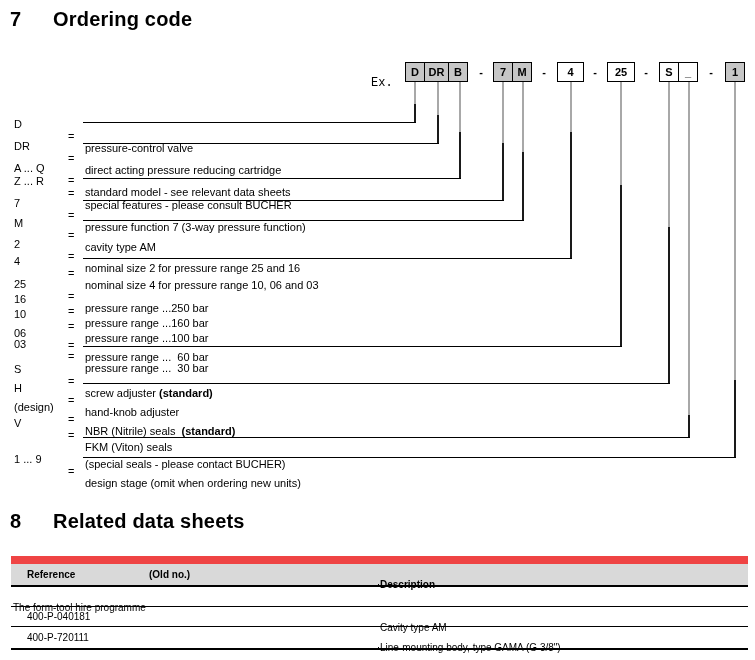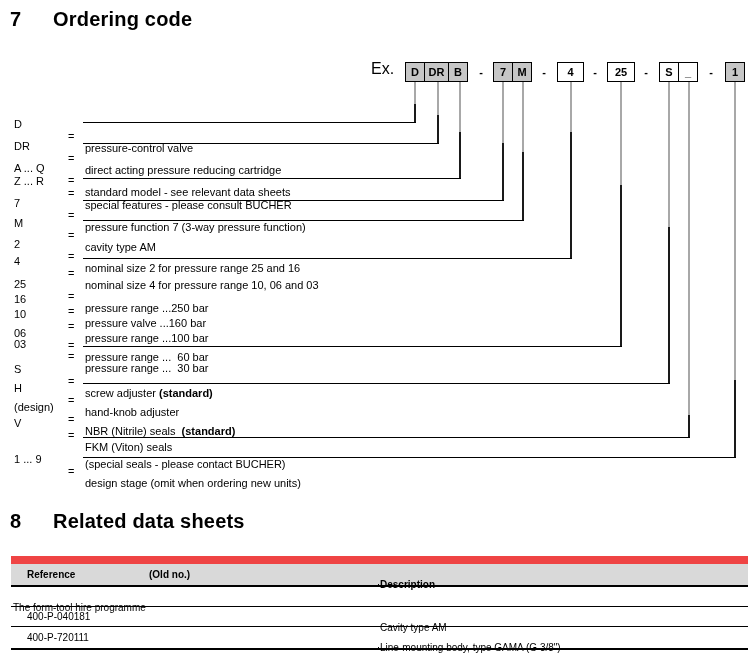--- a/index.html
+++ b/index.html
@@ -1,19 +1,19 @@
 <!DOCTYPE html>
 <html><head>
 <meta charset="utf-8">
 <style>
   html,body{margin:0;padding:0;background:#fff;}
   .page{position:relative;width:755px;height:660px;background:#ffffff;
         font-family:"Liberation Sans","DejaVu Sans",sans-serif;color:#000;overflow:hidden;}
   .sec-num,.sec-title{position:absolute;font-size:20px;font-weight:bold;letter-spacing:0.2px;}
-  .ex-label{position:absolute;left:371px;top:60px;font-size:16px;}
+  .ex-label{position:absolute;left:371px;top:76px;font-size:12px;font-family:Liberation Mono, monospace;}
   .code-box{position:absolute;top:62px;height:18px;border:1px solid #000;
             font-size:11px;font-weight:bold;text-align:center;line-height:18px;background:#fff;}
   .code-box.filled{background:#c6c6c6;}
   .code-dash{position:absolute;top:62px;height:20px;width:10px;text-align:center;
              line-height:20px;font-size:11px;font-weight:bold;}
   .lead{position:absolute;width:1.5px;}
   .lead.gray{background:#a8a8a8;}
   .lead.black{background:#1a1a1a;}
   .uline{position:absolute;height:1.4px;background:#000;}
   .oc-row{position:absolute;left:0;height:14px;font-size:11px;white-space:pre;}
@@ -129,21 +129,21 @@
     <span class="oc-text">nominal size 4 for pressure range 10, 06 and 03</span>
   </div>
   <div class="oc-row" style="top:266px">
     <span class="oc-term">25</span>
     <span class="oc-eq">=</span>
     <span class="oc-text">pressure range ...250 bar</span>
   </div>
   <div class="oc-row" style="top:281px">
     <span class="oc-term">16</span>
     <span class="oc-eq">=</span>
-    <span class="oc-text">pressure valve ...160 bar</span>
+    <span class="oc-text">pressure range ...160 bar</span>
   </div>
   <div class="oc-row" style="top:296px">
     <span class="oc-term">10</span>
     <span class="oc-eq">=</span>
     <span class="oc-text">pressure range ...100 bar</span>
   </div>
   <div class="oc-row" style="top:315px">
     <span class="oc-term">06</span>
     <span class="oc-eq">=</span>
     <span class="oc-text">pressure range ...  60 bar</span>

